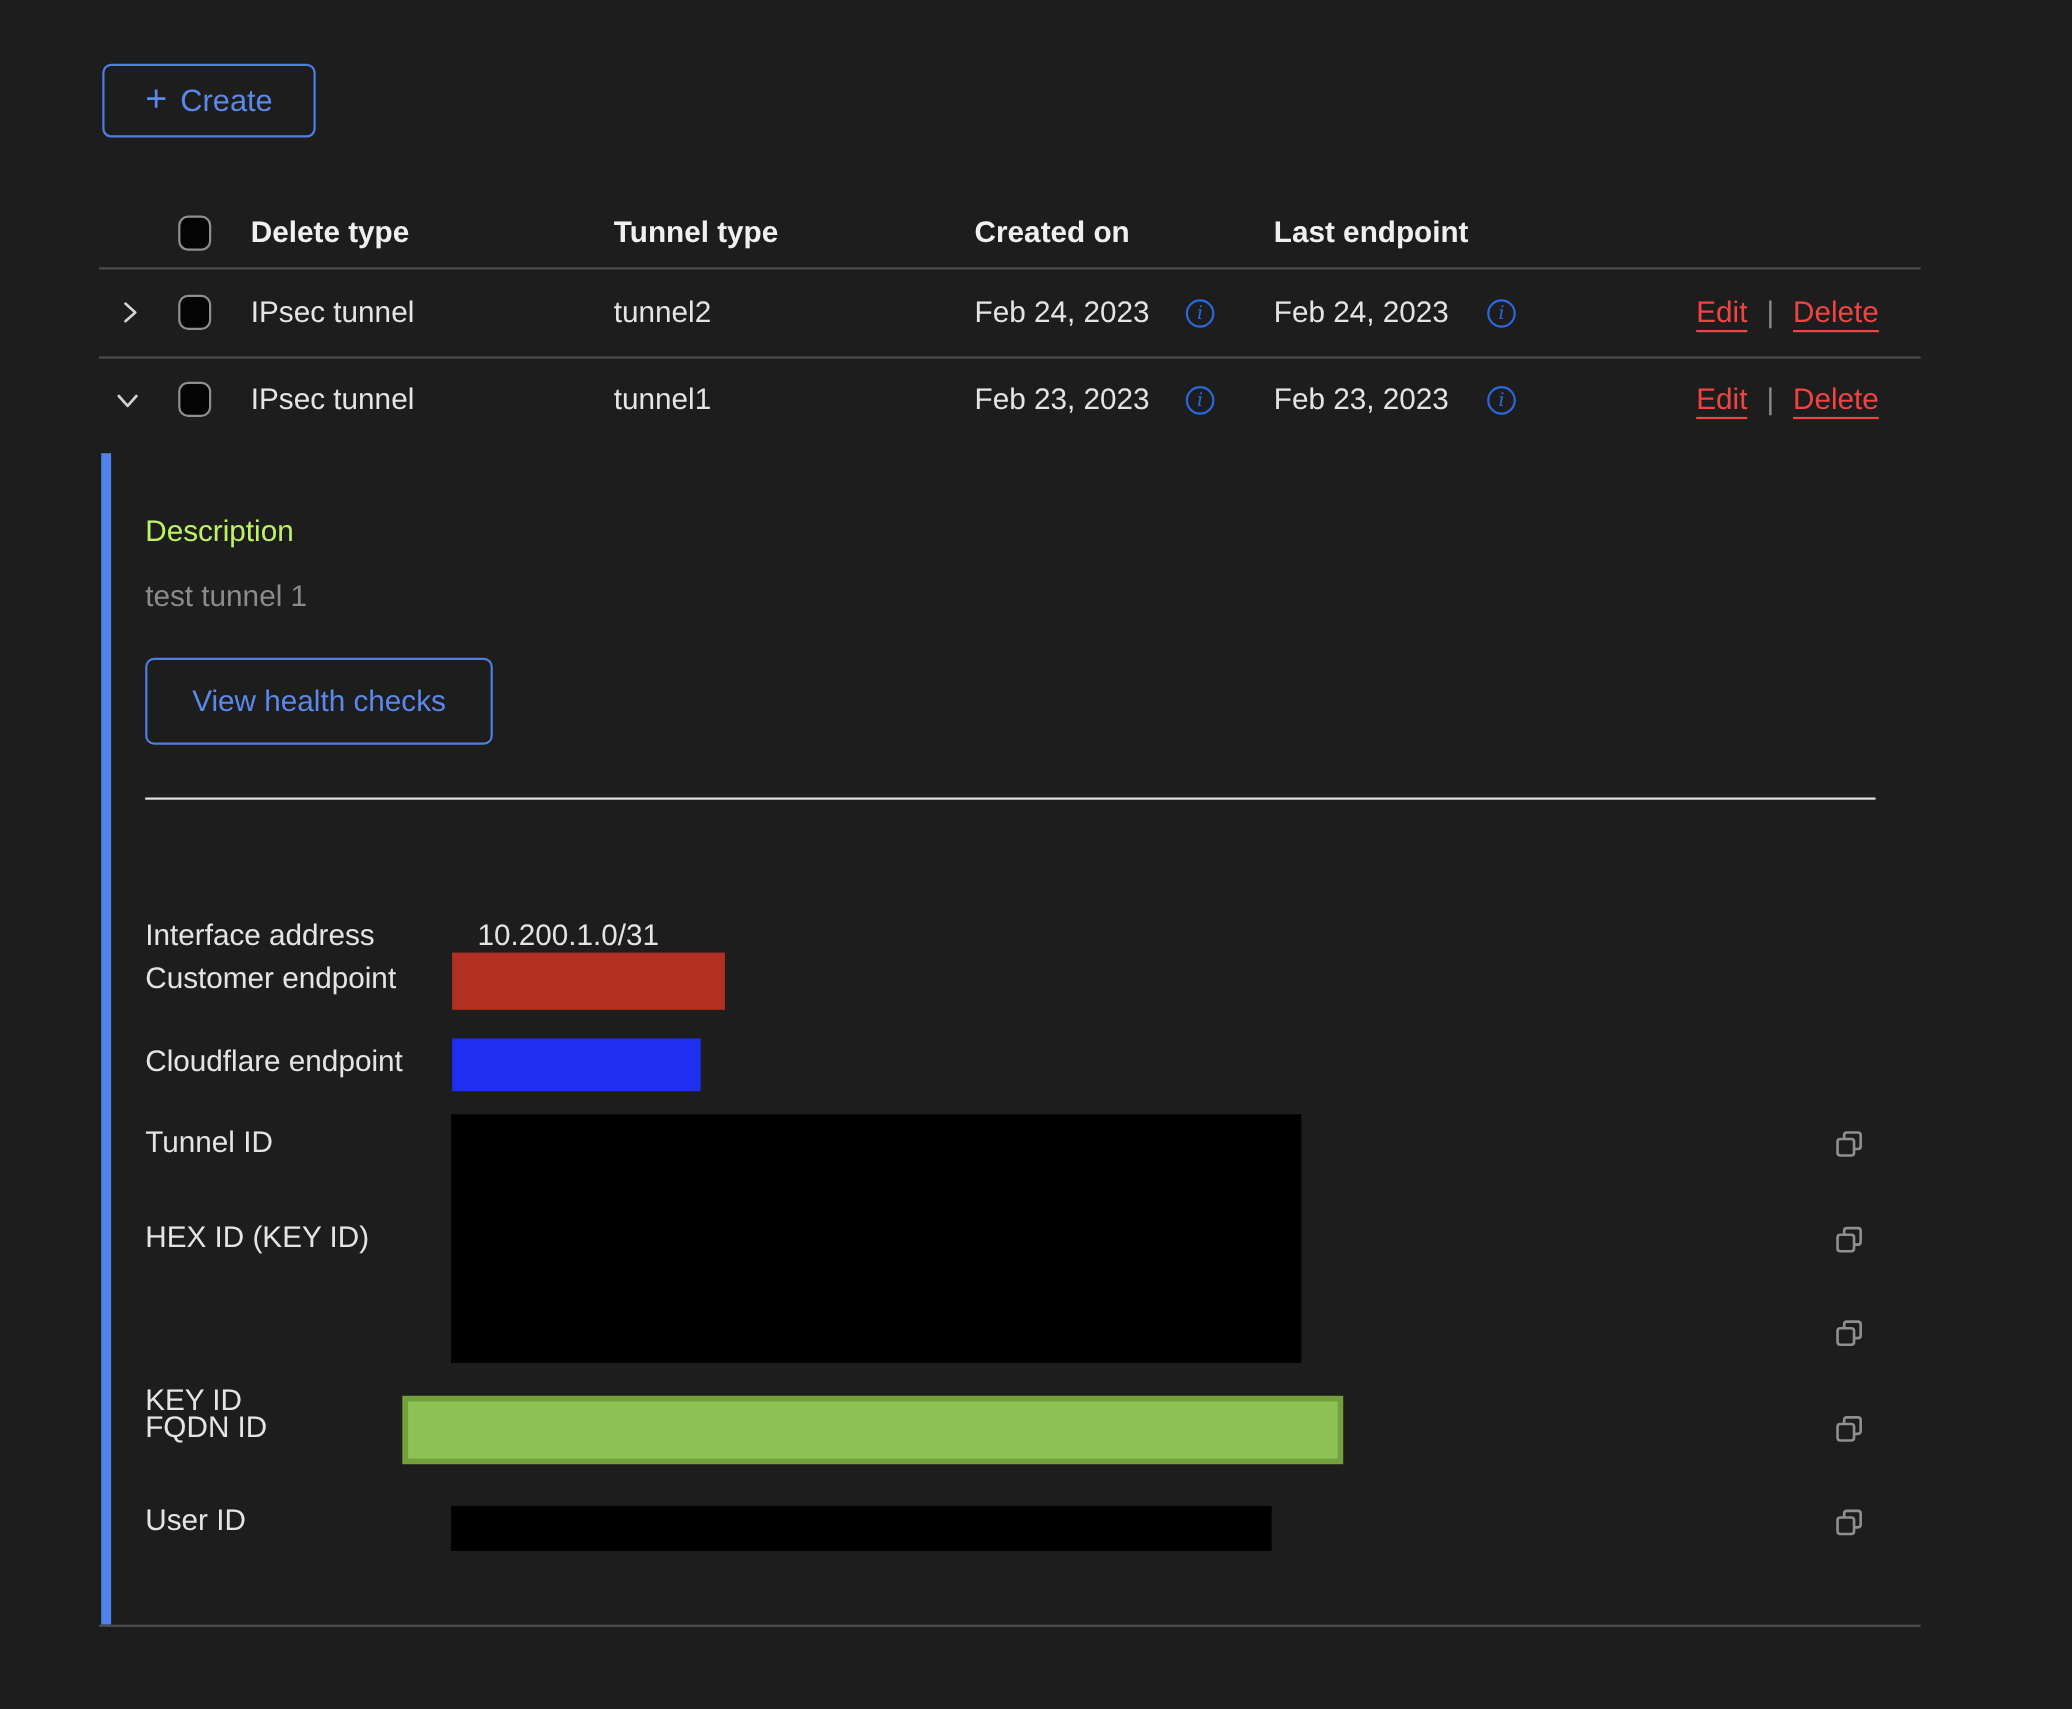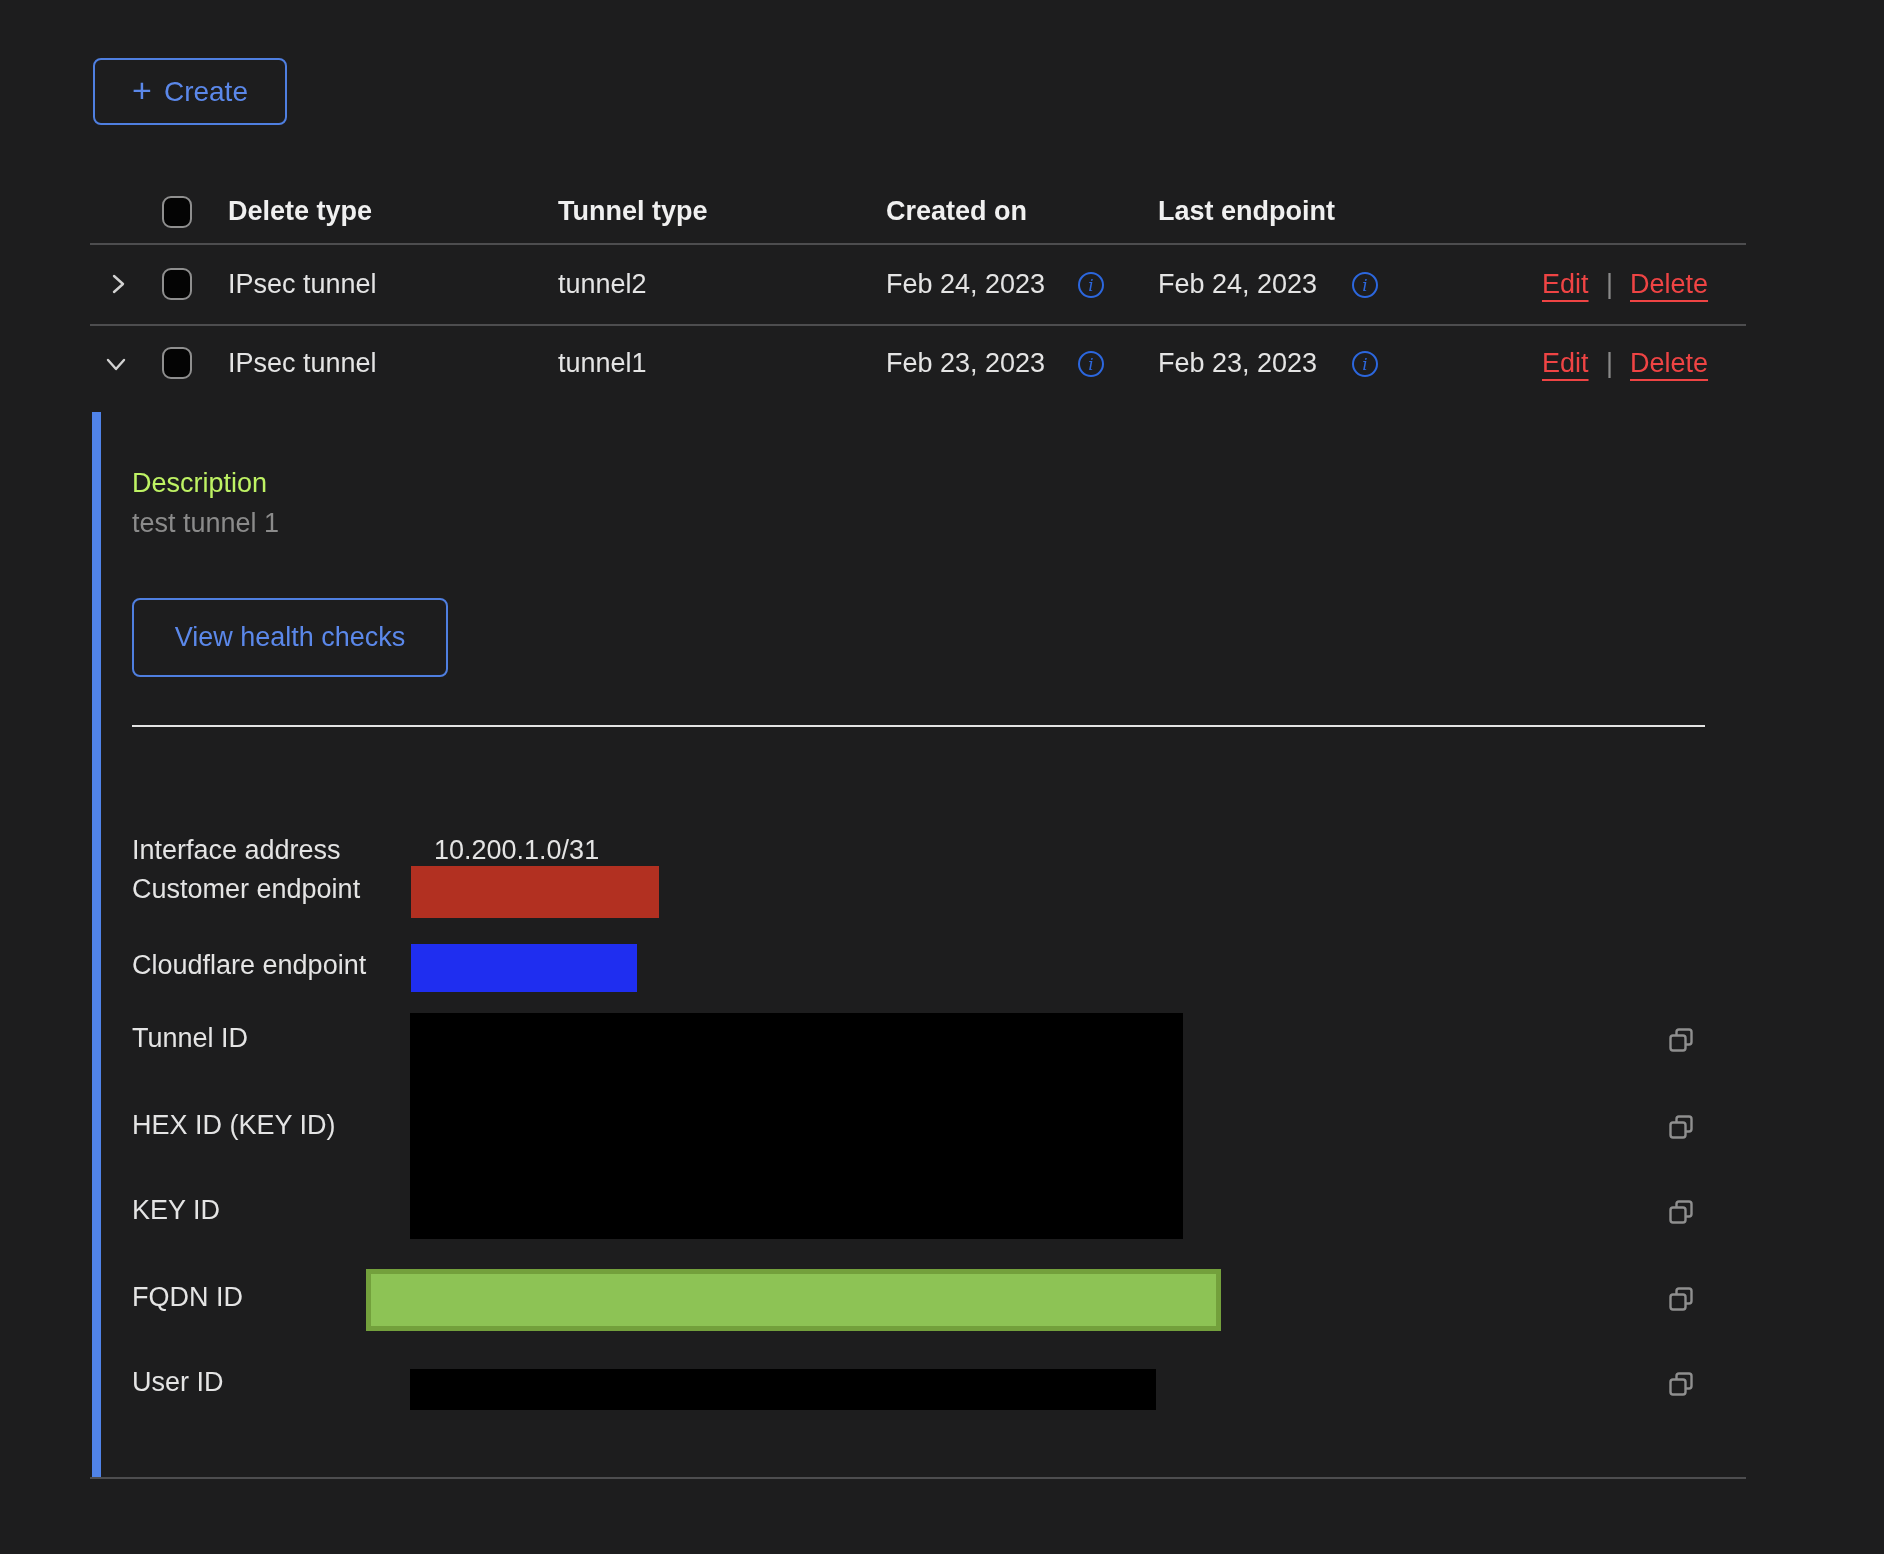--- a/index.html
+++ b/index.html
@@ -93,38 +93,38 @@
     <span class="abs info-icon" style="left:1352px; top:351px;">i</span>
     <span class="abs link cell" style="left:1542px; top:348px;">Edit</span>
     <span class="abs pipe cell" style="left:1606px; top:348px;">|</span>
     <span class="abs link cell" style="left:1630px; top:348px;">Delete</span>
   </div>
 
   <div>
     <div class="abs blue-bar" style="left: 92px; top: 412px; height: 1065px; background: rgb(80, 131, 232);"></div>
 
     <span class="abs cell" style="left:132px; top:468px; color:#bef264;">Description</span>
-    <span class="abs cell gray-text" style="left:132px; top:508px;text-align:center;">test tunnel 1</span>
+    <span class="abs cell gray-text" style="left:132px; top:527px;text-align:center;">test tunnel 1</span>
 
     <button class="btn-outline abs" style="left:132px; top:598px; width:316px; height:79px; font-size:27px;">View health checks</button>
 
     <div class="abs panel-divider" style="left:132px; top:725px; width:1573px;"></div>
 
     <span class="abs cell" style="left:132px; top:835px;">Interface address</span>
     <span class="abs cell" style="left:434px; top:835px;">10.200.1.0/31</span>
 
     <span class="abs cell" style="left:132px; top:874px;">Customer endpoint</span>
     <div class="redaction" style="left: 411px; top: 866px; width: 248px; height: 52px; background: rgb(178, 48, 33);"></div>
 
     <span class="abs cell" style="left:132px; top:950px;">Cloudflare endpoint</span>
     <div class="redaction" style="left: 411px; top: 944px; width: 226px; height: 48px; background: rgb(31, 46, 240);"></div>
 
     <span class="abs cell" style="left:132px; top:1023px;">Tunnel ID</span>
     <span class="abs cell" style="left:132px; top:1110px;">HEX ID (KEY ID)</span>
-    <span class="abs cell" style="left:132px; top:1195px;">KEY ID</span>
+    <span class="abs cell" style="left:132px; top:1258px;">KEY ID</span>
     <div class="redaction" style="left: 410px; top: 1013px; width: 773px; height: 226px; background: rgb(0, 0, 0);"></div>
 
     <span class="abs cell" style="left:132px; top:1282px;">FQDN ID</span>
     <div class="redaction" style="left: 366px; top: 1269px; width: 855px; height: 62px; border: 5px solid rgb(115, 160, 60); background: rgb(141, 195, 85);"></div>
 
     <span class="abs cell" style="left:132px; top:1367px;">User ID</span>
     <div class="redaction" style="left: 410px; top: 1369px; width: 746px; height: 41px; background: rgb(0, 0, 0);"></div>
 
     <svg class="abs copy-icon" style="left:1666px; top:1025px;" viewBox="0 0 30 30">
       <rect x="10.5" y="4.5" width="15" height="15" rx="2.5" fill="none" stroke="#8f8f8f" stroke-width="2.4"></rect>

